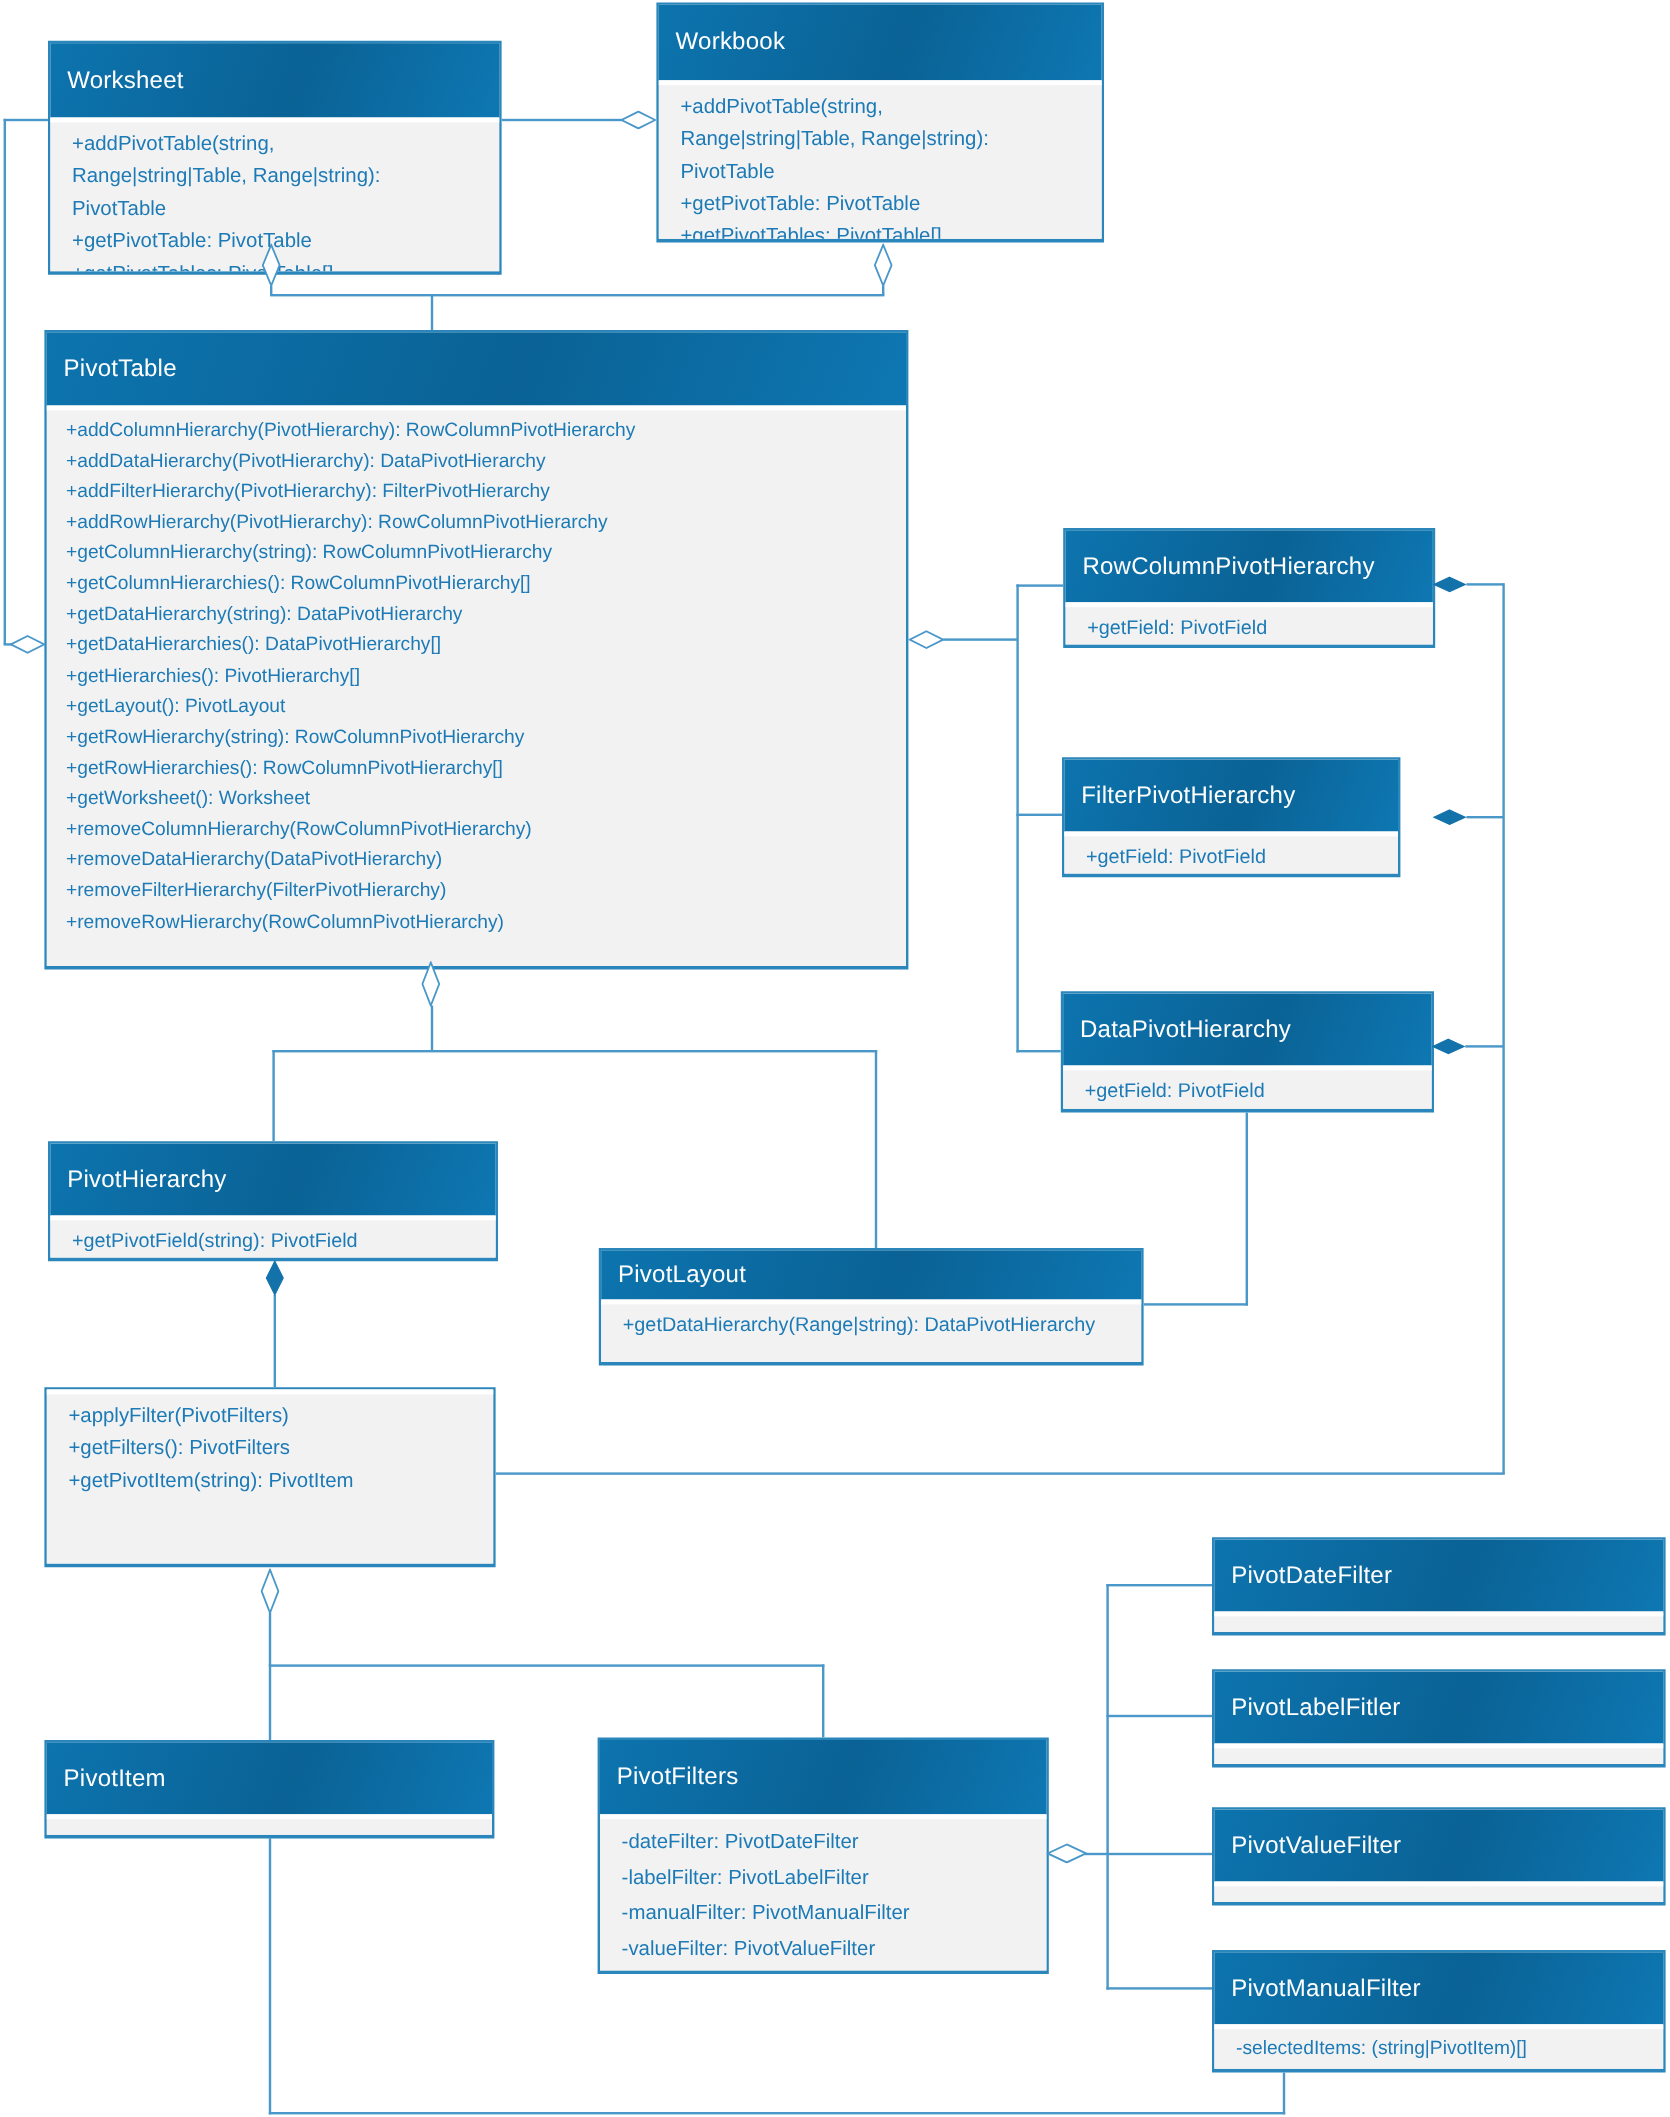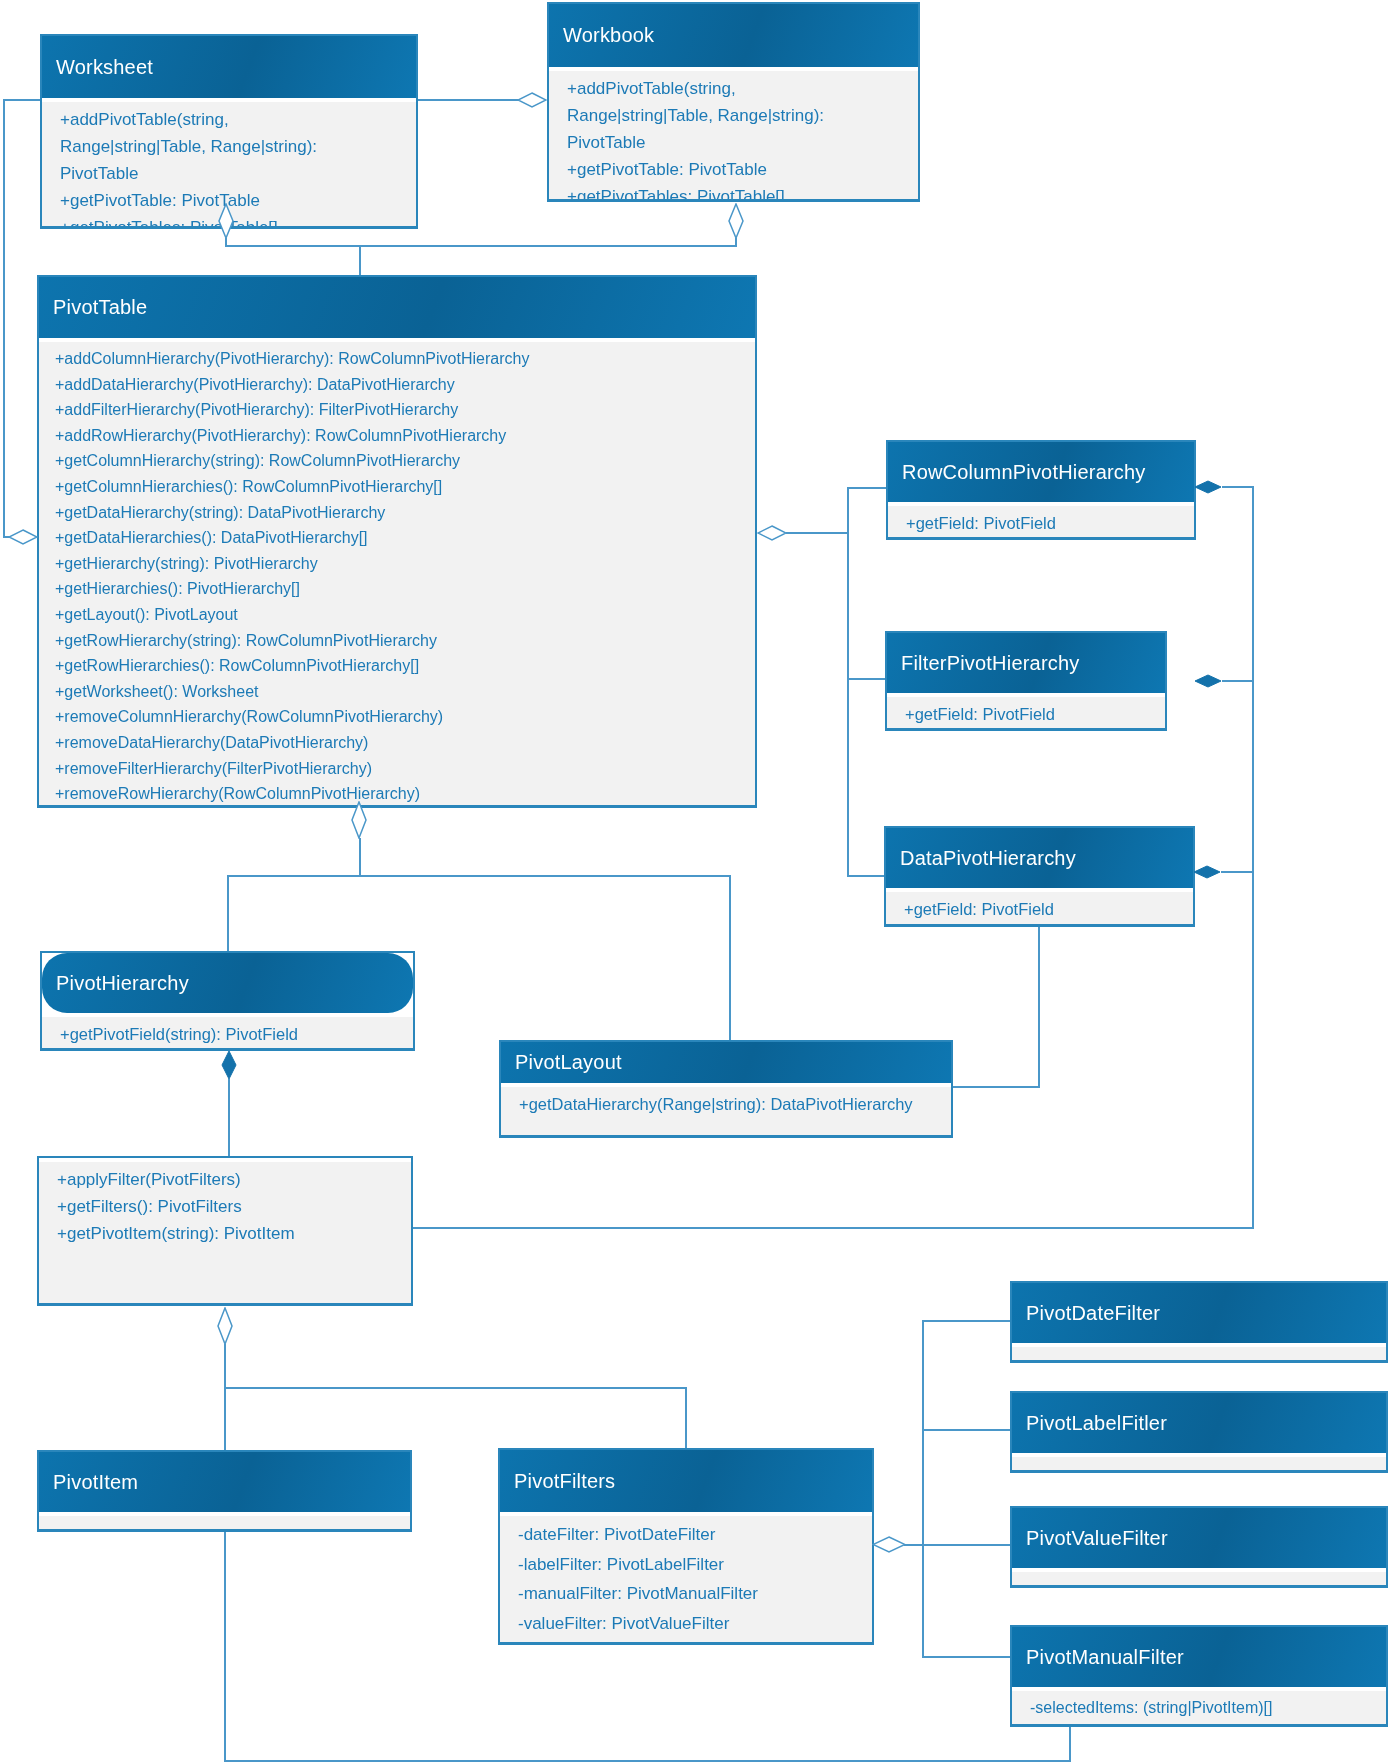--- a/index.html
+++ b/index.html
@@ -153,21 +153,20 @@
       </div>
     <div class="uml-body fs16" style="padding-left:16px;">
         <div class="member">+addColumnHierarchy(PivotHierarchy): RowColumnPivotHierarchy</div>
         <div class="member">+addDataHierarchy(PivotHierarchy): DataPivotHierarchy</div>
         <div class="member">+addFilterHierarchy(PivotHierarchy): FilterPivotHierarchy</div>
         <div class="member">+addRowHierarchy(PivotHierarchy): RowColumnPivotHierarchy</div>
         <div class="member">+getColumnHierarchy(string): RowColumnPivotHierarchy</div>
         <div class="member">+getColumnHierarchies(): RowColumnPivotHierarchy[]</div>
         <div class="member">+getDataHierarchy(string): DataPivotHierarchy</div>
         <div class="member">+getDataHierarchies(): DataPivotHierarchy[]</div>
-        <div class="member">+getHierarchy(string): PivotHierarchy</div>
         <div class="member">+getHierarchies(): PivotHierarchy[]</div>
         <div class="member">+getLayout(): PivotLayout</div>
         <div class="member">+getRowHierarchy(string): RowColumnPivotHierarchy</div>
         <div class="member">+getRowHierarchies(): RowColumnPivotHierarchy[]</div>
         <div class="member">+getWorksheet(): Worksheet</div>
         <div class="member">+removeColumnHierarchy(RowColumnPivotHierarchy)</div>
         <div class="member">+removeDataHierarchy(DataPivotHierarchy)</div>
         <div class="member">+removeFilterHierarchy(FilterPivotHierarchy)</div>
         <div class="member">+removeRowHierarchy(RowColumnPivotHierarchy)</div>
       </div>
@@ -194,21 +193,21 @@
   <div class="uml-box" style="left:884px;top:826px;width:311px;height:101px;">
     <div class="uml-header" style="height:60px;">
         <span>DataPivotHierarchy</span>
       </div>
     <div class="uml-body fs165">
         <div class="member">+getField: PivotField</div>
       </div>
   </div>
 
   <div class="uml-box" style="left:40px;top:951px;width:375px;height:100px;">
-    <div class="uml-header" style="height:60px;border-radius:25px;">
+    <div class="uml-header" style="height:60px;">
         <span>PivotHierarchy</span>
       </div>
     <div class="uml-body fs165">
         <div class="member">+getPivotField(string): PivotField</div>
       </div>
   </div>
 
   <div class="uml-box" style="left:499px;top:1040px;width:454px;height:98px;">
     <div class="uml-header" style="height:41px;">
         <span>PivotLayout</span>

